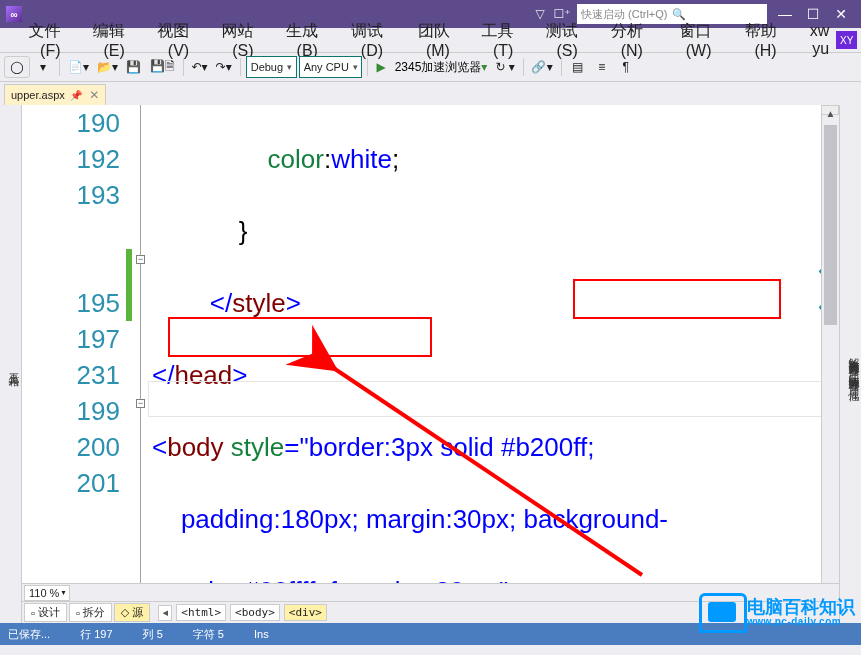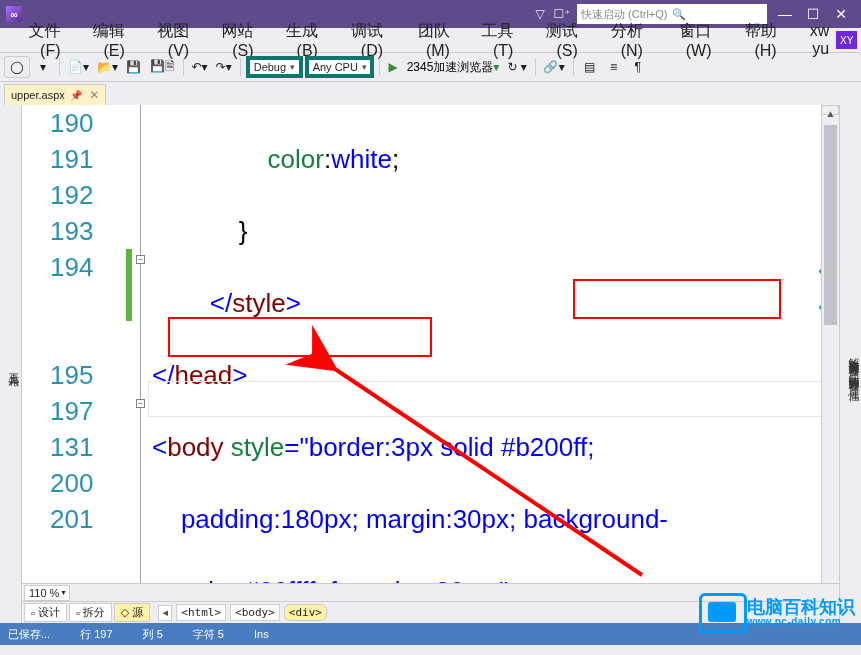--- a/index.html
+++ b/index.html
@@ -19,38 +19,38 @@
 
 .menu-bar { height: 24px; background:#eeeef2; display:flex; align-items:center; padding:0 4px; color:#222; }
 .menu-bar .menu-item { padding: 3px 7px; font-size:16px;text-align:right; }
 .menu-bar .spacer { flex:1; }
 .user-badge { width:22px; height:18px; background:#6d28d9; color:#fff; font-size:10px; display:flex; align-items:center; justify-content:center; }
 
 
 .toolbar { height: 30px; background:#eeeef2; border-top:1px solid #ccc; border-bottom:1px solid #ccc; display:flex; align-items:center; padding:0 4px; gap:2px; }
 .tb-btn { height:22px; min-width:22px; display:flex; align-items:center; justify-content:center; padding:0 2px; border:1px solid transparent; }
 .tb-sep { width:1px; height:18px; background:#ccc; margin:0 3px; }
-.tb-combo { height:22px; border:4px solid #0f766e; background:#fff; display:flex; align-items:center; padding:0 4px; font-size:11px; gap:4px; }
+.tb-combo { height:22px; border:1px solid #0f766e; background:#fff; display:flex; align-items:center; padding:0 4px; font-size:11px; gap:4px; }
 .tb-combo .arrow { font-size:9px; color:#555; }
 .play-btn { color:#388a34; font-size:12px; }
 
 
 .tab-area { background:#eeeef2; padding-top:2px; display:flex; align-items:flex-end; }
 .doc-tab { background:#fff2c8; border:1px solid #ccc; border-bottom:none; padding:3px 6px; margin-left:4px; font-size:11px; display:flex; align-items:center; gap:6px; }
 .doc-tab .pin { color:#888; font-size:10px; }
 .doc-tab .close { color:#888; font-size:12px; }
 
 
 .editor-wrap { position:relative; height: 518px; background:#fff; display:flex; }
 .left-rail { width:22px; background:#eeeef2; border-right:1px solid #ccc; writing-mode:vertical-rl; text-align:center; font-size:11px; color:#333; padding-top:4px; letter-spacing:1px; }
 .right-rail { width:22px; background:#eeeef2; border-left:1px solid #ccc; writing-mode:vertical-rl; text-align:center; font-size:11px; color:#333; padding-top:4px; letter-spacing:1px; }
 .editor-core { flex:1; display:flex; flex-direction:column; min-width:0; }
 .code-view { flex:1; position:relative; overflow:hidden; background:#fff; }
 .code-scroll { position:absolute; inset:0; display:flex; font-family: Consolas, "Courier New", monospace; font-size:26px; line-height:36px; }
-.gutter { width:104px; text-align:left; color:#2b91af; padding-right:6px; user-select:none;padding-left:28px; }
+.gutter { width:104px; text-align:right; color:#2b91af; padding-right:6px; user-select:none;padding-left:28px; }
 .gutter div { height:36px; }
 .bar-track { width:8px; position:relative; }
 .bar-green { position:absolute; left:0; top:144px; width:6px; height:72px; background:#5bb53c; }
 .fold { width:14px; position:relative; }
 .fold .line-v { position:absolute; left:6px; top:0; bottom:0; width:1px; background:#a0a0a0; }
 .fold .box { position:absolute; left:2px; width:9px; height:9px; border:1px solid #808080; background:#fff; font-size:9px; line-height:7px; text-align:center; color:#555; }
 .code-content { flex:1; white-space:pre; color:#000; position:relative; padding-left:4px; }
 .code-line { height:36px; }
 .kw { color:#800000; }
 .attr { color:#15803d; }
@@ -68,21 +68,21 @@
 .arrow-overlay { position:absolute; inset:0; pointer-events:none; }
 
 
 .zoom-bar { height:18px; border-top:1px solid #ccc; background:#eeeef2; display:flex; align-items:center; font-size:11px; }
 .zoom-box { border:1px solid #ccc; background:#fff; padding:0 4px; margin:0 2px; display:flex; align-items:center; gap:2px; height:16px;}
 .view-tabs { height:22px; background:#eeeef2; border-top:1px solid #ccc; display:flex; align-items:center; font-size:11px; }
 .vtab { border:1px solid #ccc; background:#fff; padding:1px 6px; margin-left:2px; display:flex; align-items:center; gap:3px; }
 .vtab.active { background:#fff2a8; }
 .crumbs { display:flex; align-items:center; gap:4px; margin-left:8px; }
 .crumb { border:1px solid #ccc; background:#fff; padding:1px 4px; font-family:Consolas,monospace; font-size:11px; }
-.crumb.active { background:#fff2a8;border-radius:6px; }
+.crumb.active { background:#fff2a8; }
 .crumb-nav { border:1px solid #ccc; background:#fff; width:14px; height:16px; display:flex; align-items:center; justify-content:center; color:#555; }
 
 
 .status-bar { height:22px; background:#4a7cc0; color:#fff; display:flex; align-items:center; font-size:11px; padding:0 8px; gap:30px; }
 
 
 .watermark { position:absolute; right:0; bottom:20px; display:flex; align-items:center; background:rgba(0,0,0,0); padding:2px 6px; }
 .wm-icon { width:48px; height:40px; border:3px solid #0099ff; border-radius:6px 6px 0 0; position:relative; background:#fff0; }
 .wm-icon::after { content:""; position:absolute; left:6px; top:6px; width:28px; height:20px; background:#0099ff; border-radius:3px; }
 .wm-text { color:#0099ff; font-weight:bold; font-family:"Microsoft YaHei"; }
@@ -172,29 +172,28 @@
 </div>
 
 <div class="editor-wrap">
   <div class="left-rail"><span>工具箱</span></div>
 
   <div class="editor-core">
     <div class="code-view">
       <div class="code-scroll">
         <div class="gutter">
           <div>190</div>
-            <div>191</div>
             <div>192</div>
           <div>193</div>
-            <div>194</div>
             <div></div>
           <div></div>
             <div>195</div>
           <div>197</div>
-            <div>131</div>
+            <div>231</div>
+            <div>199</div>
           <div>200</div>
             <div>201</div>
         </div>
         <div class="bar-track">
             <div class="bar-green"></div>
           </div>
         <div class="fold">
           <div class="line-v"></div>
           <div class="box" style="top:150px;">−</div>
           <div class="box" style="top:294px;">−</div>

